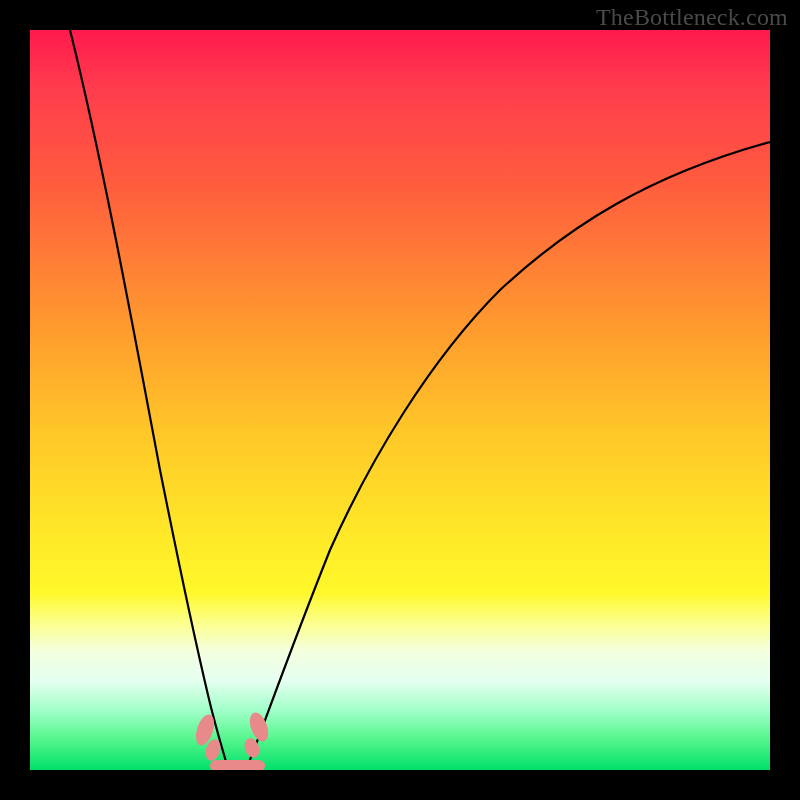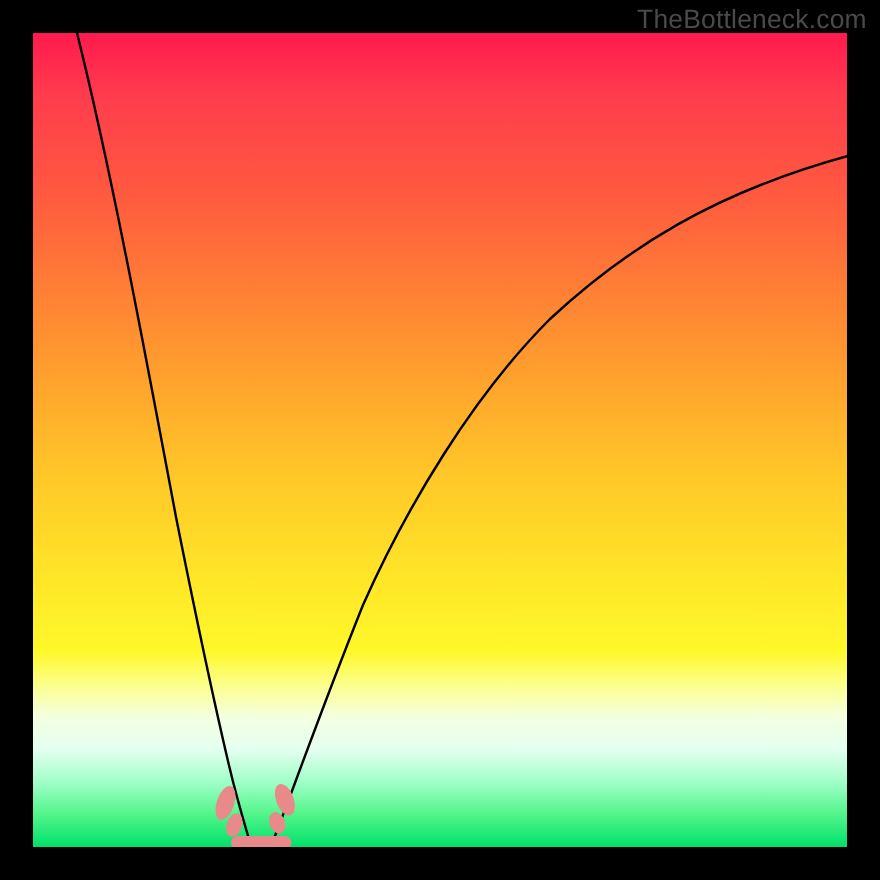--- a/index.html
+++ b/index.html
@@ -42,20 +42,21 @@
     );
   }
   .watermark {
     position: absolute;
     top: 4px;
     right: 12px;
     color: #4a4a4a;
     font-size: 24px;
     font-weight: 400;
     letter-spacing: 0.2px;
+    font-family: Liberation Serif, serif;
   }
   svg.curves {
     position: absolute;
     left: 0;
     top: 0;
     width: 740px;
     height: 740px;
   }
   .curve {
     fill: none;

